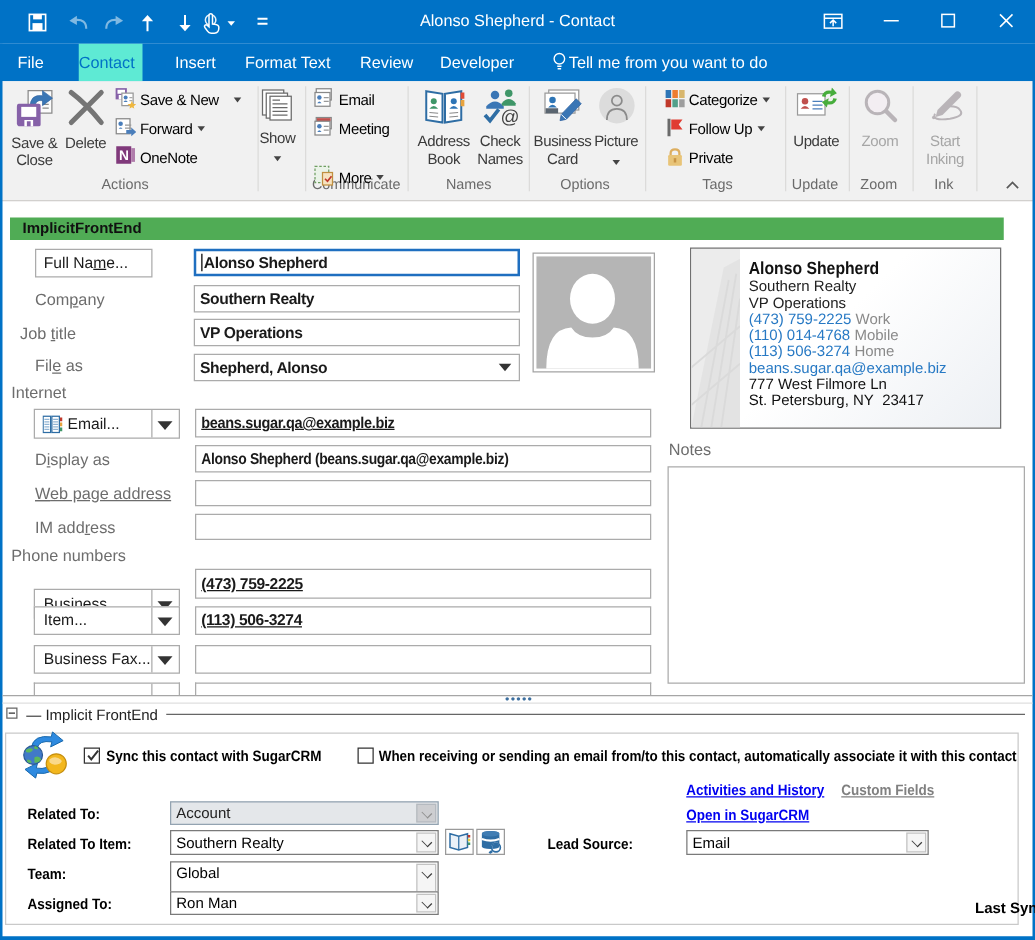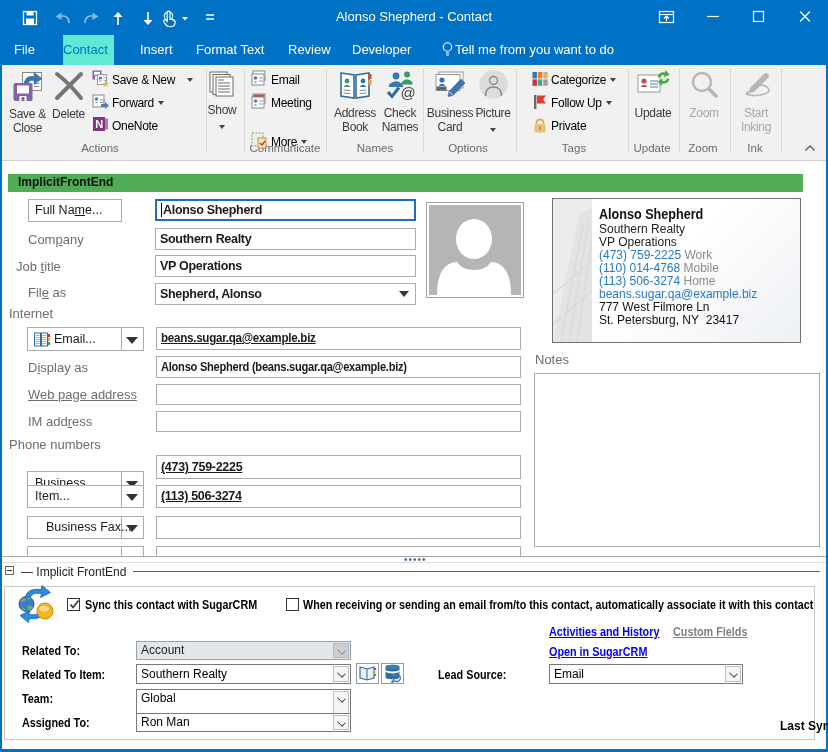--- a/index.html
+++ b/index.html
@@ -414,21 +414,21 @@
   <div class="dd-arrow" style="right:5px;top:9px;border-left-width:6px;border-right-width:6px;border-top-width:7px;"></div>
 </div>
 <div class="tfield" style="left:156px;top:455px;width:365px;height:24px;line-height:22px;"><u>(473) 759-2225</u></div>
 <div class="btn" style="left:27px;top:485px;width:117px;height:23px;">
   <span style="position:absolute;left:7px;top:3px;font-size:12.5px;white-space:nowrap;">Item...</span>
   <div style="position:absolute;left:93px;top:0;width:1px;height:21px;background:#ababab;"></div>
   <div class="dd-arrow" style="right:5px;top:8px;border-left-width:6px;border-right-width:6px;border-top-width:7px;"></div>
 </div>
 <div class="tfield" style="left:156px;top:485px;width:365px;height:23px;"><u>(113) 506-3274</u></div>
 <div class="btn" style="left:27px;top:516px;width:117px;height:23px;">
-  <span style="position:absolute;left:18px;top:3px;font-size:12.5px;white-space:nowrap;">Business Fax...</span>
+  <span style="position:absolute;left:7px;top:3px;font-size:12.5px;white-space:nowrap;">Business Fax...</span>
   <div style="position:absolute;left:93px;top:0;width:1px;height:21px;background:#ababab;"></div>
   <div class="dd-arrow" style="right:5px;top:8px;border-left-width:6px;border-right-width:6px;border-top-width:7px;"></div>
 </div>
 <div class="tfield" style="left:156px;top:516px;width:365px;height:23px;"></div>
 <div class="btn" style="left:27px;top:546px;width:117px;height:10px;border-bottom:none;">
       <div style="position:absolute;left:93px;top:0;width:1px;height:9px;background:#ababab;"></div>
     </div>
 <div class="tfield" style="left:156px;top:546px;width:365px;height:10px;border-bottom:none;"></div>
 
 <div class="flabel" style="left:535px;top:352px;">Notes</div>

